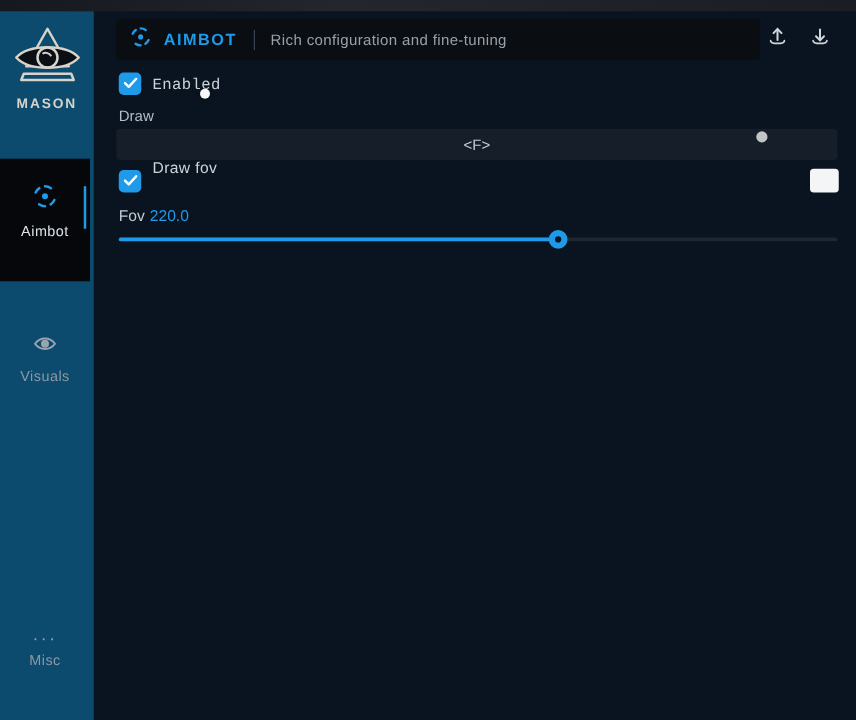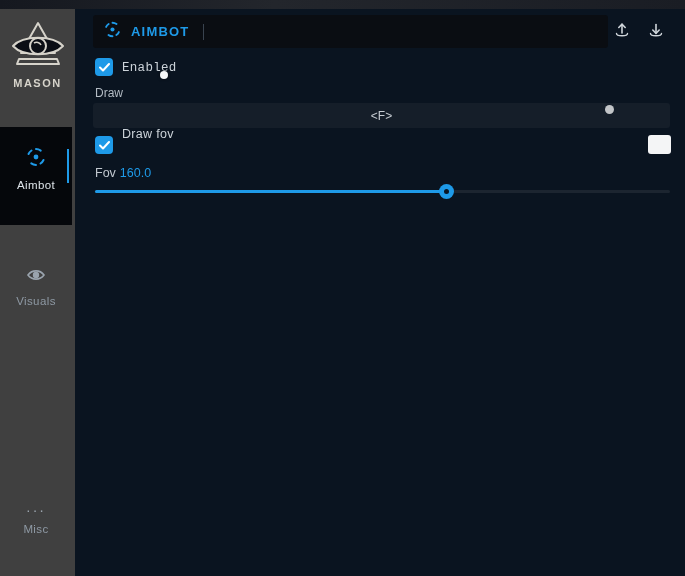--- a/index.html
+++ b/index.html
@@ -6,21 +6,21 @@
   html,body { width:685px; height:576px; overflow:hidden; background:#0a1420;
               font-family:"Liberation Sans", sans-serif; }
   .stage { position:relative; width:685px; height:576px; background:#0a1420; }
 
   
   .topstrip { position:absolute; left:0; top:0; width:685px; height:9px;
               background:linear-gradient(90deg,#15181f,#23262c 40%,#1a1d24); }
 
   
   .sidebar { position:absolute; left:0; top:9px; width:75px; height:567px;
-             background:#404040; }
+             background:#0c4a6e; }
   .logo-wrap { position:absolute; left:0; top:10px; width:75px; text-align:center; }
   .logo-wrap svg { display:block; margin:0 auto; }
   .brand { margin-top:2px; font-size:11px; font-weight:bold; letter-spacing:1.5px;
            color:#d6d3ca; }
   .nav-item { position:absolute; left:0; width:72px; text-align:center;
               color:#8e99a4; cursor:pointer; }
   .nav-item .nav-icon { display:block; margin:0 auto 4px auto; }
   .nav-item .nav-label { font-size:11.5px; letter-spacing:.4px; }
   .nav-item.active { color:#dde3e8; }
   .nav-active-bg { position:absolute; left:0; top:118px; width:72px; height:98px;
@@ -140,20 +140,21 @@
           <path d="M10 2 a8 8 0 0 1 6.9 4" stroke-dasharray="5 6"></path>
           <path d="M10 18 a8 8 0 0 1 -6.9 -4" stroke-dasharray="5 6"></path>
           <path d="M2.5 7 a8 8 0 0 1 3 -3.5"></path>
           <path d="M17.5 13 a8 8 0 0 1 -3 3.5"></path>
         </g>
         <circle cx="10" cy="10" r="2.4" fill="#1e9ae8"></circle>
       </svg>
     </span>
     <span class="header-title">AIMBOT</span>
     <span class="header-divider"></span>
+    <span class="header-subtitle">Rich configuration and fine-tuning</span>
   </div>
 
   <div class="icon-btn upload">
     <span>
       <svg width="16" height="17" viewBox="0 0 16 17">
         <g fill="none" stroke="#cfd5da" stroke-width="1.6" stroke-linecap="round">
           <path d="M8 11 V2.5"></path>
           <path d="M4.8 5.5 L8 2.2 L11.2 5.5"></path>
           <path d="M2.5 11.5 c0 3 11 3 11 0" stroke-width="1.4"></path>
         </g>
@@ -190,21 +191,21 @@
     <span>
       <svg width="11" height="9" viewBox="0 0 11 9" style="visibility: visible;">
         <path d="M1 4.5 L4 7.5 L10 1" fill="none" stroke="#fff" stroke-width="2" stroke-linecap="round" stroke-linejoin="round"></path>
       </svg>
     </span>
   </div>
   <span class="chk-label" style="left:122px; top:127px;">Draw fov</span>
   <div class="color-swatch" style="background: rgb(244, 245, 246);"></div>
 
   <div class="fov-line">
-    <span>Fov</span><span class="fov-value">160.0</span>
+    <span>Fov</span><span class="fov-value">220.0</span>
   </div>
 
   <div class="slider">
     <div class="slider-track"></div>
     <div class="slider-fill" style="width: 61%;"></div>
     <div class="slider-handle" style="left: 61%;"></div>
   </div>
 
   <div class="cursor-dot white"></div>
   <div class="cursor-dot gray"></div>

